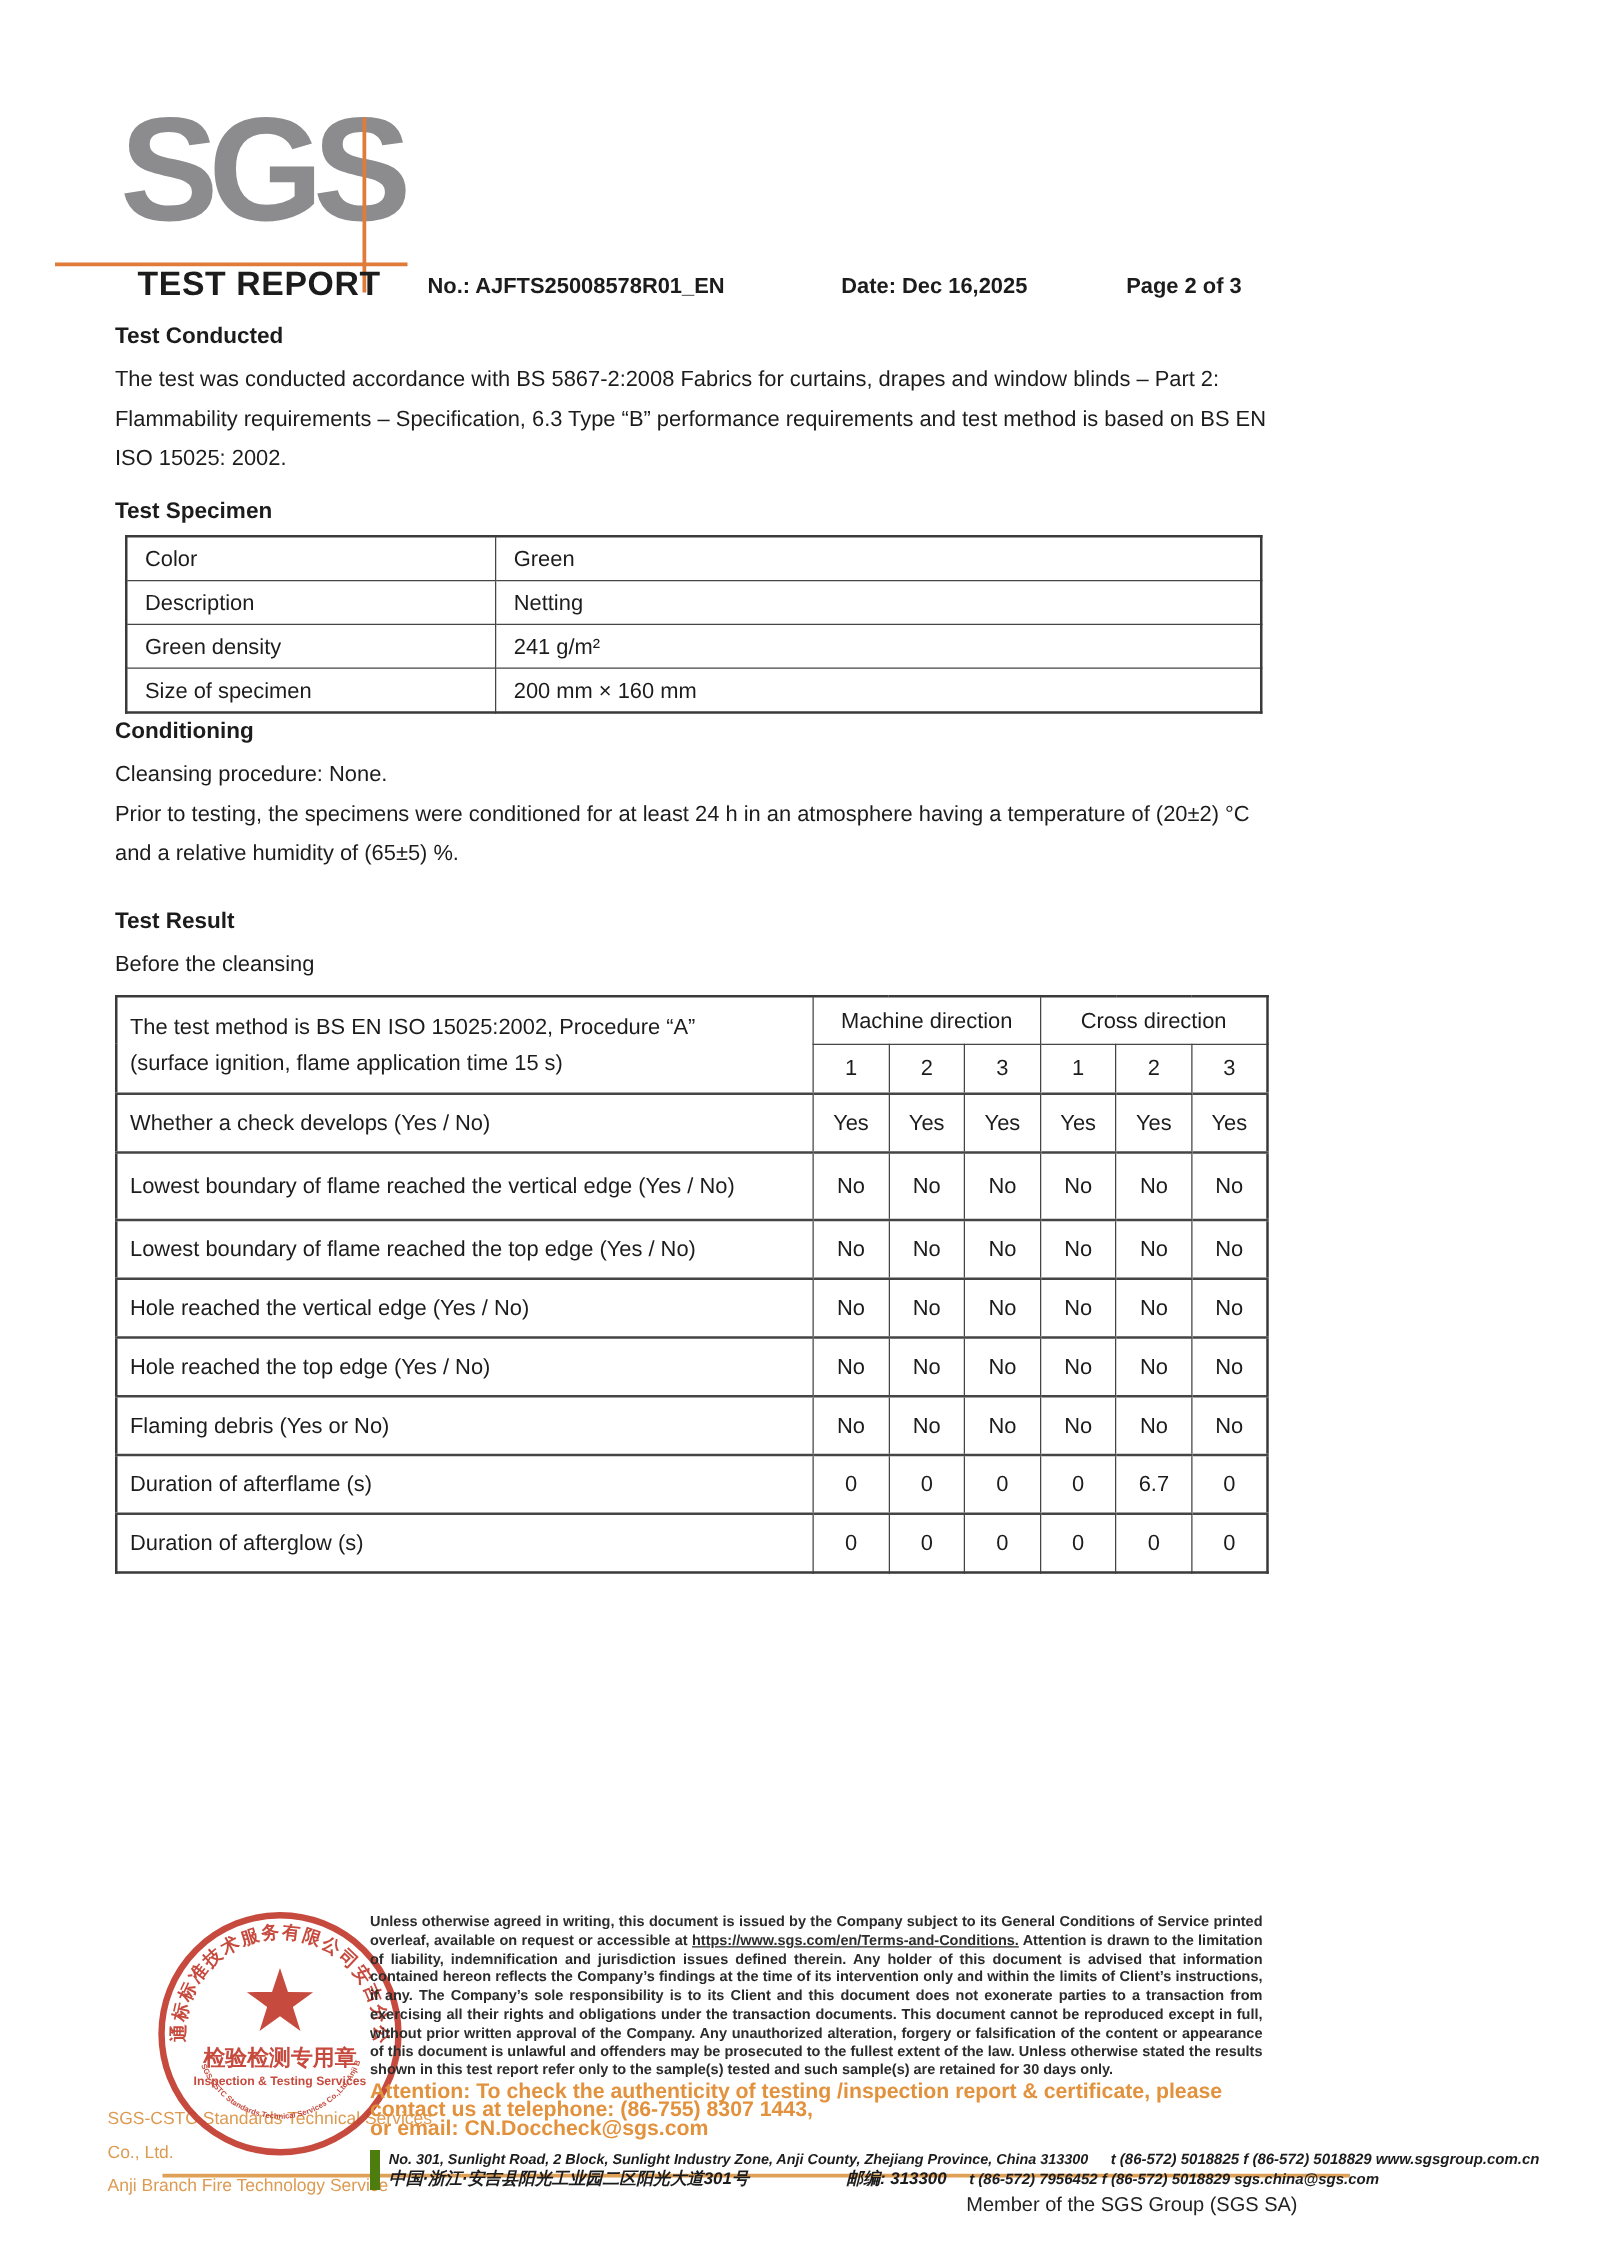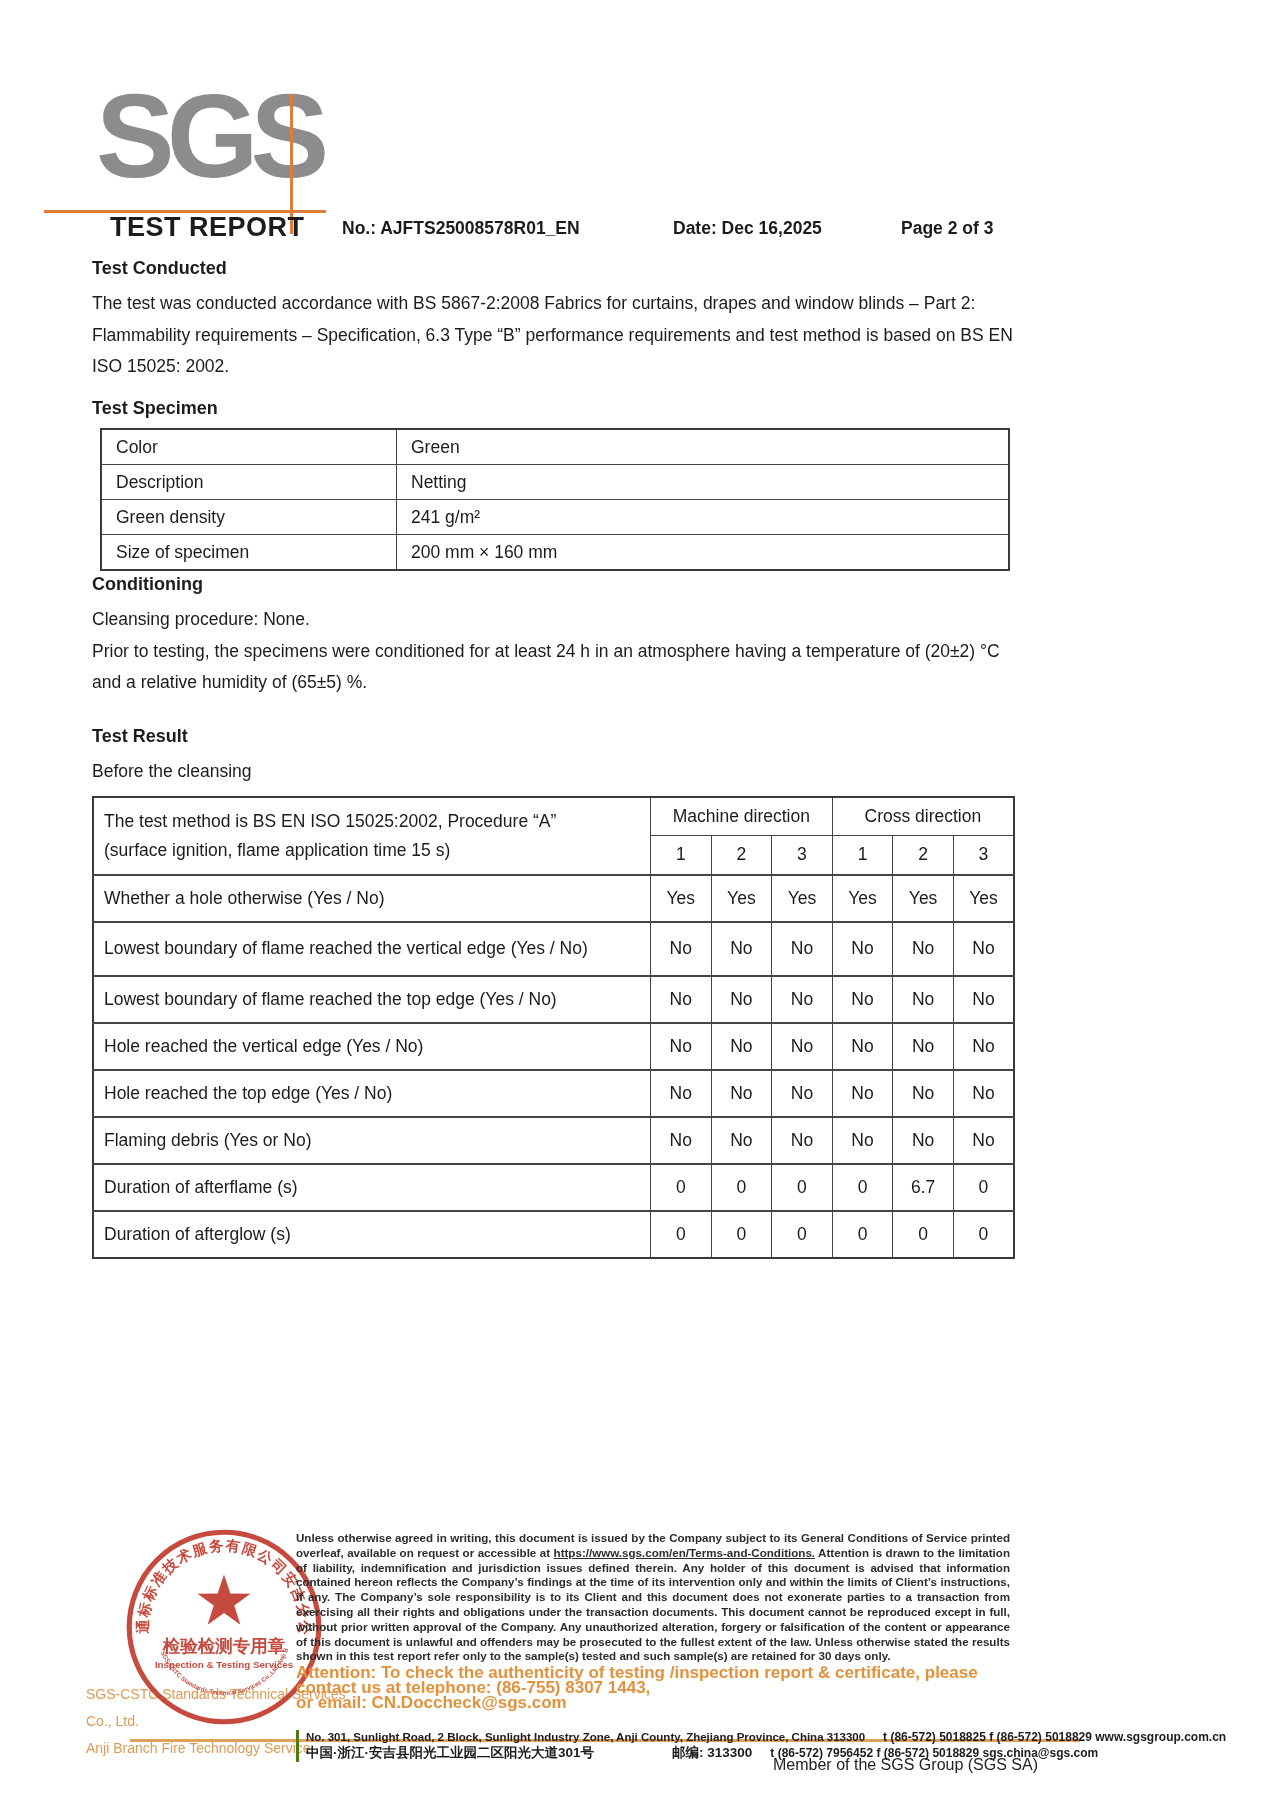--- a/index.html
+++ b/index.html
@@ -61,21 +61,21 @@
   .foot-right{position:absolute;left:296px;top:1531px;width:714px;z-index:3;}
   .legal{
     font-size:11.6px;line-height:14.8px;font-weight:600;color:#2c2c2c;
     text-align:justify;margin:0;
   }
   .legal .lnk{text-decoration:underline;}
   .attention{
     color:#e2913c;font-weight:700;font-size:17px;line-height:15px;margin-top:1px;
   }
   .addr{
-    margin-top:20px;border-left:3px solid #4d7c0f;padding-left:7px;
+    margin-top:10px;border-left:8px solid #4d7c0f;padding-left:7px;font-style:italic;
   }
   .addr-row{display:flex;align-items:baseline;gap:18px;white-space:nowrap;}
   .addr-en{font-size:11.5px;font-weight:600;}
   .addr-cn{font-size:13.5px;font-weight:700;}
   .addr-contact{font-size:12px;font-weight:600;}
   .foot-rule{position:absolute;left:130px;top:1739px;width:950px;height:3px;background:#dfa057;z-index:1;}
   .member{
     position:absolute;left:296px;top:1756px;width:742px;
     text-align:right;font-size:16px;color:#222;z-index:3;
   }
@@ -141,21 +141,21 @@
       </tr>
       <tr>
         <td class="sub val">1</td>
         <td class="sub val">2</td>
         <td class="sub val">3</td>
         <td class="sub val">1</td>
         <td class="sub val">2</td>
         <td class="sub val">3</td>
       </tr>
       <tr class="data">
-        <td class="lbl">Whether a hole otherwise (Yes / No)</td>
+        <td class="lbl">Whether a check develops (Yes / No)</td>
         <td class="val">Yes</td>
         <td class="val">Yes</td>
         <td class="val">Yes</td>
         <td class="val">Yes</td>
         <td class="val">Yes</td>
         <td class="val">Yes</td>
       </tr>
       <tr class="data tall">
         <td class="lbl">Lowest boundary of flame reached the vertical edge (Yes / No)</td>
         <td class="val">No</td>

